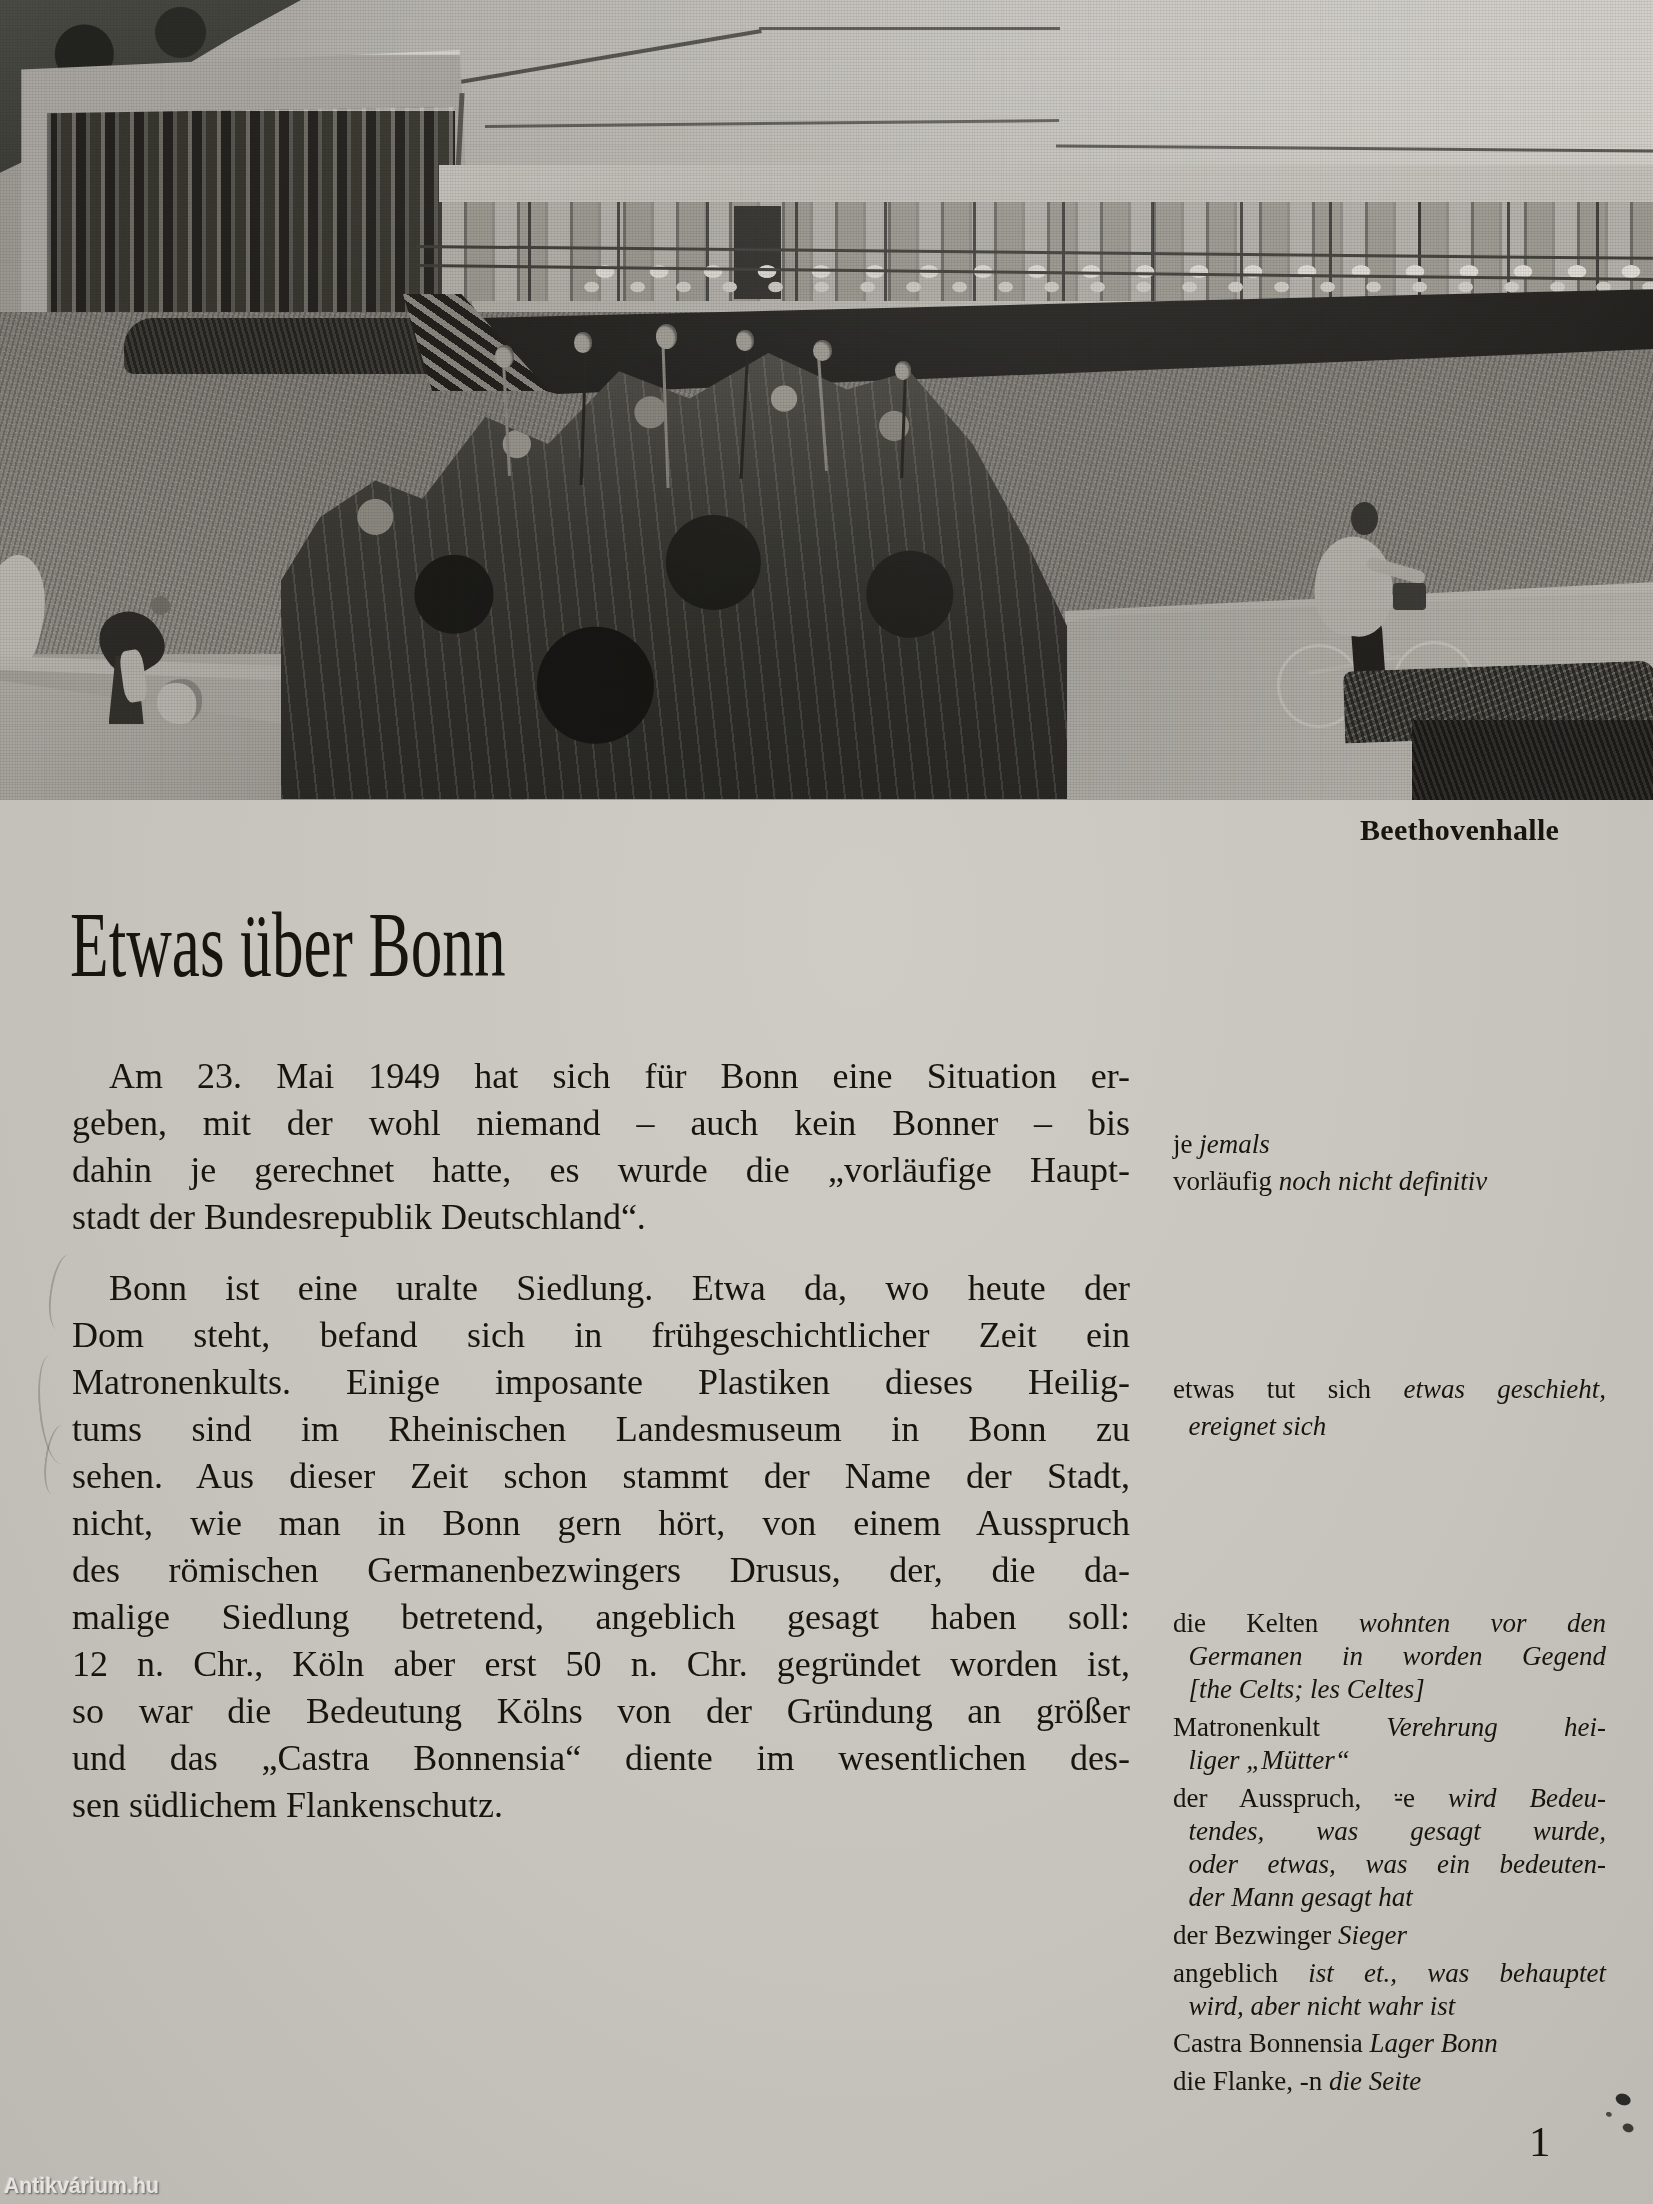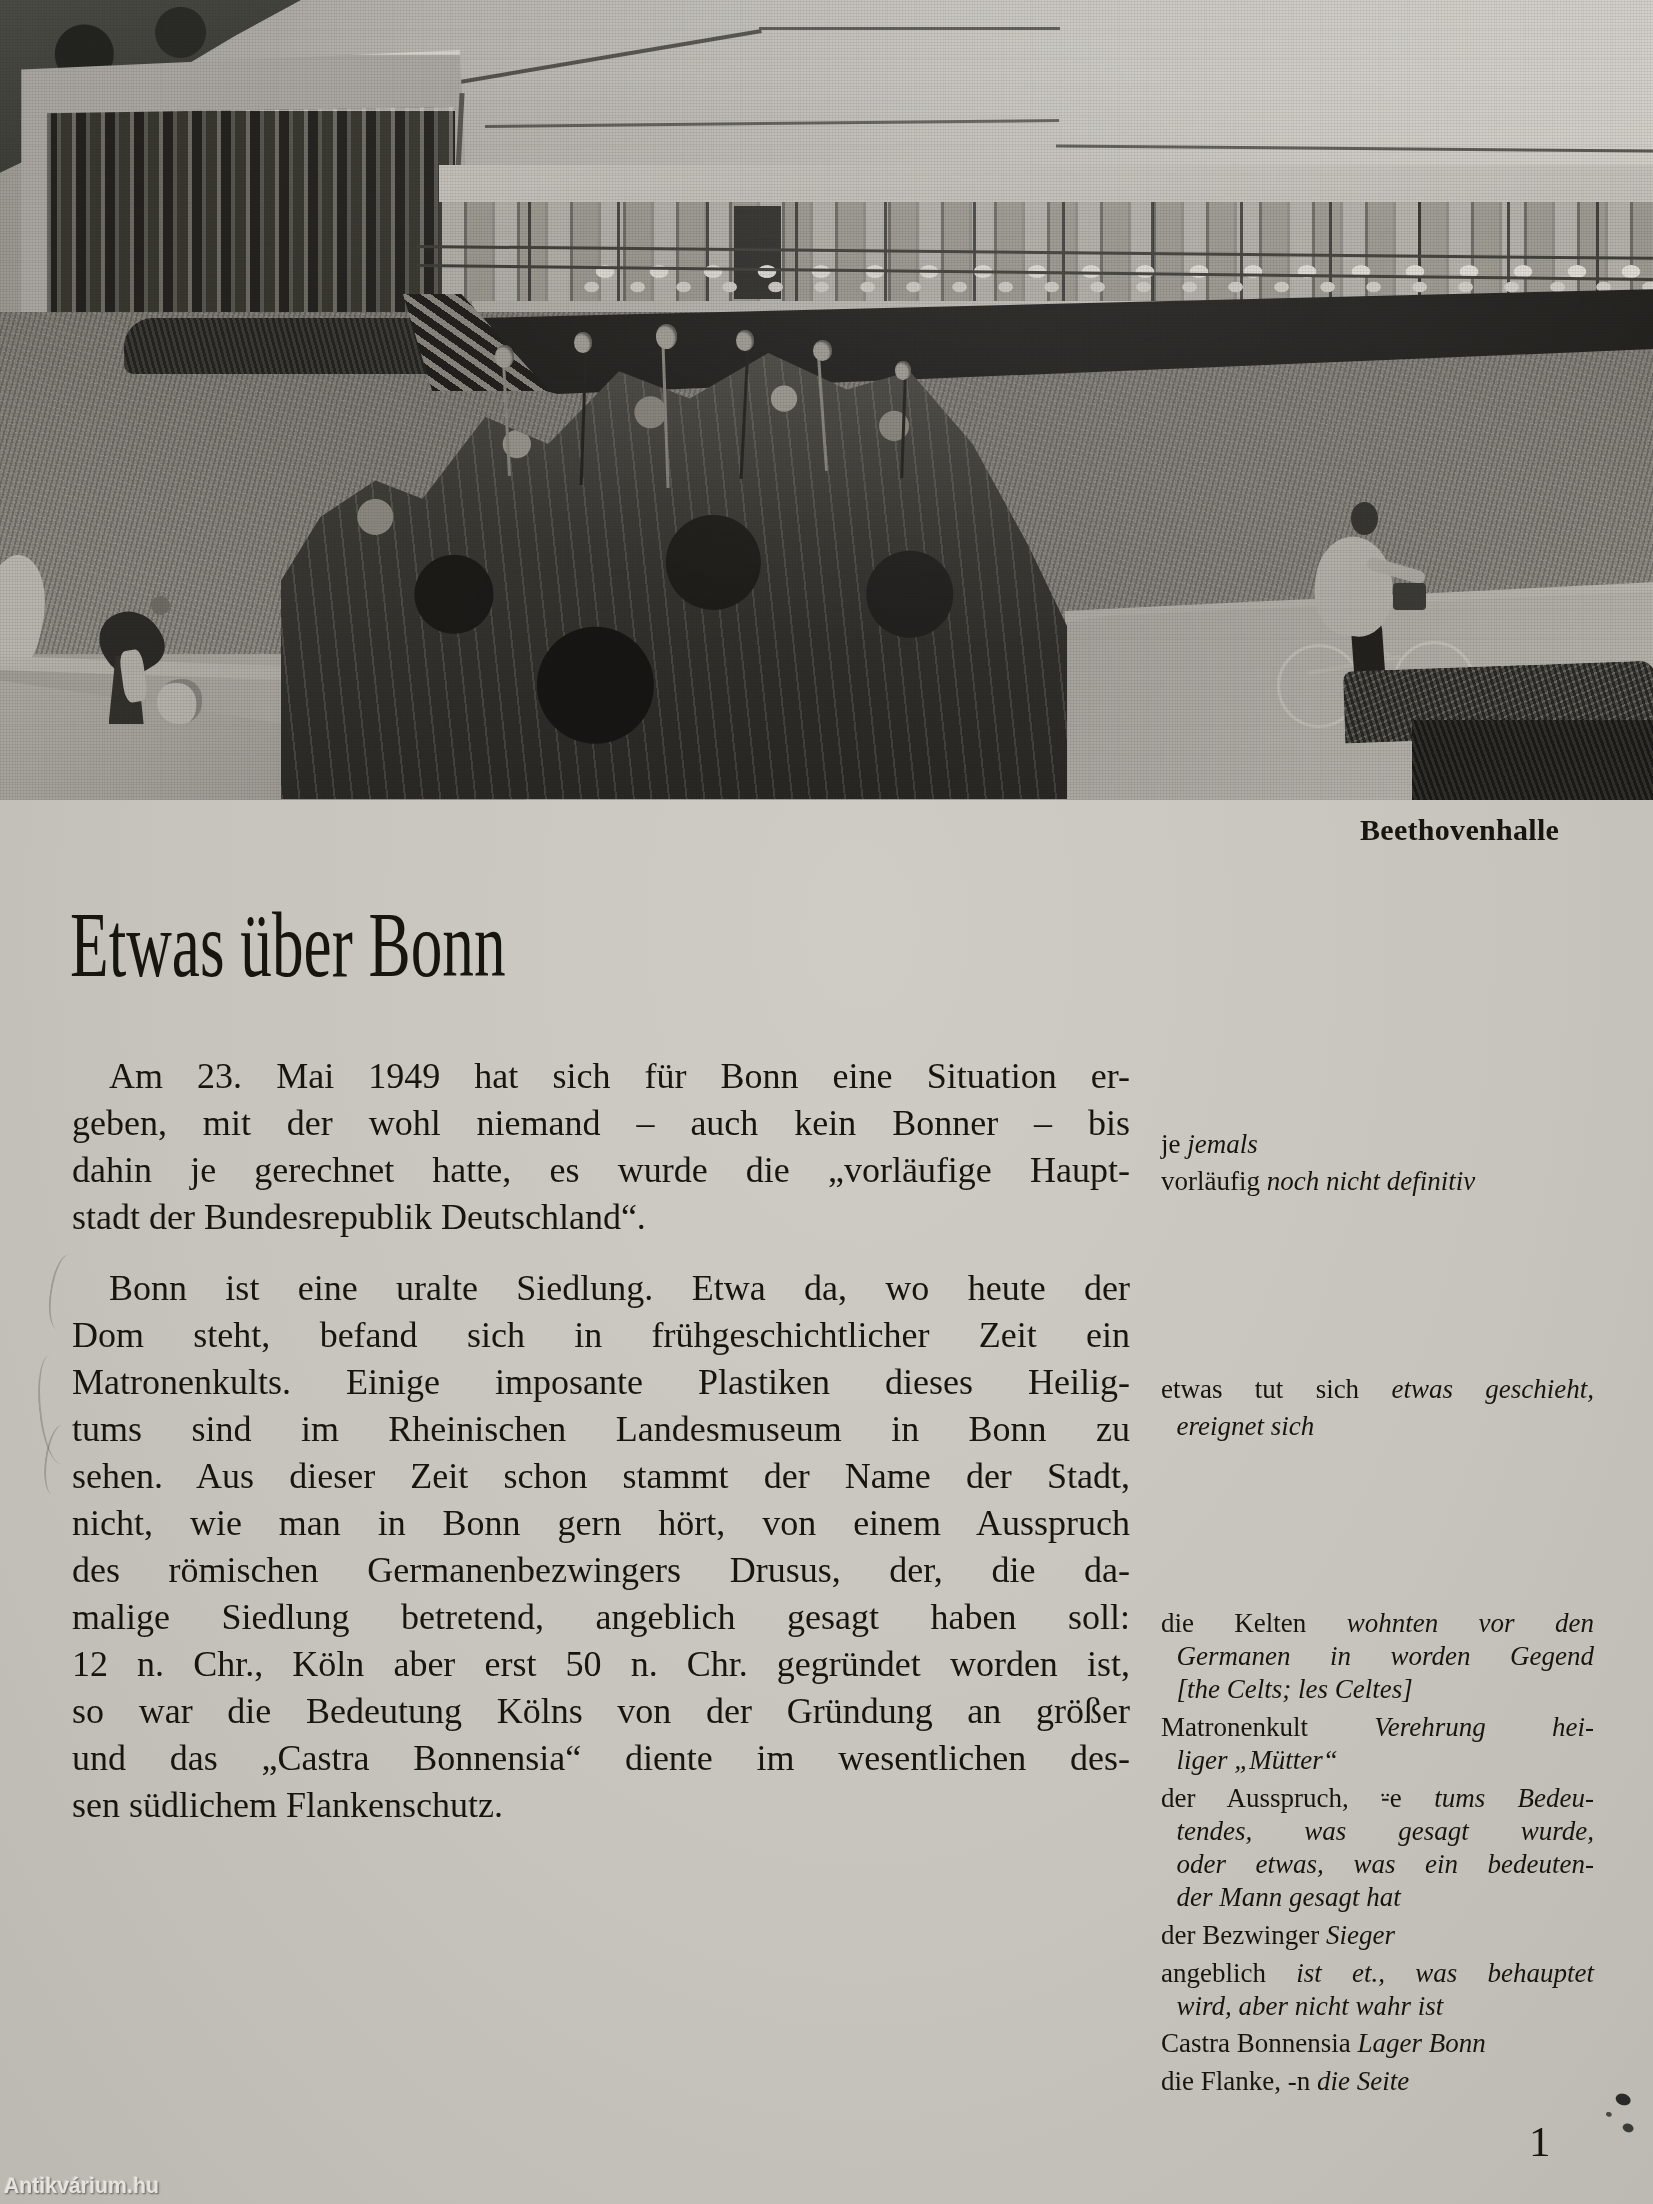--- a/index.html
+++ b/index.html
@@ -127,21 +127,21 @@
   .title{position:absolute;left:70px;top:891px;margin:0;font-size:93px;font-weight:400;
       transform:scaleX(0.68);transform-origin:left top;white-space:nowrap;}
   .body-col{position:absolute;left:72px;top:1053px;width:1058px;font-size:36px;}
   .para{margin:0;}
   .para + .para{margin-top:24px;}
   .para:nth-child(3){margin-top:28px;}
   .bline{line-height:47px;text-align:justify;text-align-last:justify;white-space:normal;}
   .bline.first{text-indent:37px;}
   .bline.last{text-align-last:auto;}
   .margin-col{position:absolute;left:1161px;top:0;width:433px;font-size:27px;}
-  .mgroup{position:absolute;left:0;width:433px;}
+  .mgroup{position:absolute;left:12px;width:433px;}
   .mgroup1{top:1126px;}
   .mgroup2{top:1339px;margin-top:32px;}
   .mgroup3{top:1607px;}
   .mgroup1 .mline,.mgroup2 .mline{line-height:37px;}
   .mgroup3 .mline{line-height:33px;}
   .mgroup3 .mentry + .mentry{margin-top:4.9px;}
   .mline{text-align:justify;text-align-last:justify;}
   .mline.last{text-align-last:auto;}
   .mline.cont{padding-left:15.5px;}
   .it{font-style:italic;}
@@ -275,21 +275,21 @@
         <div class="mentry">
           <div class="mline"><span>die Kelten </span><span class="it">wohnten vor den</span></div>
           <div class="mline cont"><span class="it">Germanen in worden Gegend</span></div>
           <div class="mline cont last"><span class="it">[the Celts; les Celtes]</span></div>
         </div>
         <div class="mentry">
           <div class="mline"><span>Matronenkult </span><span class="it">Verehrung hei-</span></div>
           <div class="mline cont last"><span class="it">liger „Mütter“</span></div>
         </div>
         <div class="mentry">
-          <div class="mline"><span>der Ausspruch, ⸚e </span><span class="it">tums Bedeu-</span></div>
+          <div class="mline"><span>der Ausspruch, ⸚e </span><span class="it">wird Bedeu-</span></div>
           <div class="mline cont"><span class="it">tendes, was gesagt wurde,</span></div>
           <div class="mline cont"><span class="it">oder etwas, was ein bedeuten-</span></div>
           <div class="mline cont last"><span class="it">der Mann gesagt hat</span></div>
         </div>
         <div class="mentry">
           <div class="mline last"><span>der Bezwinger </span><span class="it">Sieger</span></div>
         </div>
         <div class="mentry">
           <div class="mline"><span>angeblich </span><span class="it">ist et., was behauptet</span></div>
           <div class="mline cont last"><span class="it">wird, aber nicht wahr ist</span></div>

